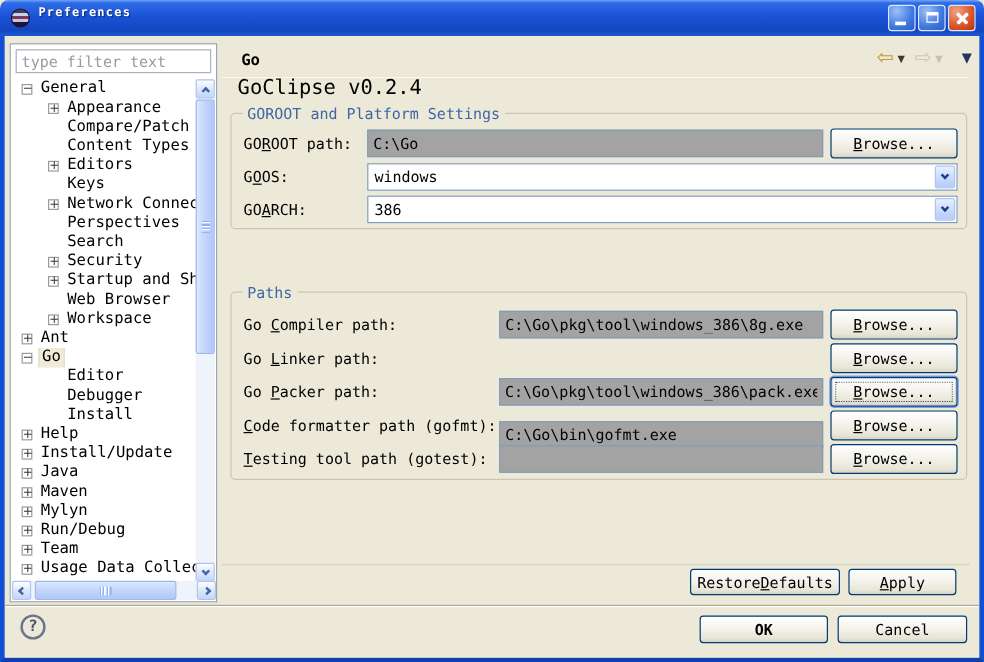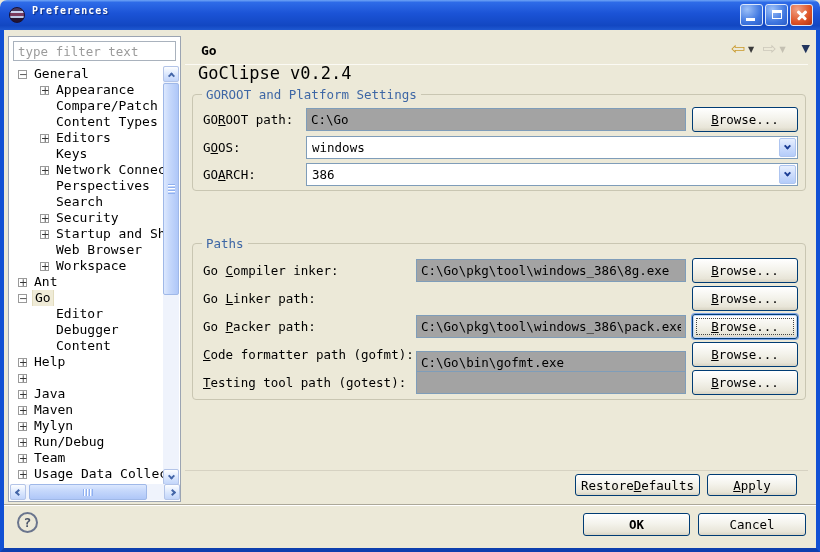--- a/index.html
+++ b/index.html
@@ -181,28 +181,29 @@
           <div class="tree-row lvl1">
             <span class="twisty none"></span>
             <span class="tlabel">Editor</span>
           </div>
           <div class="tree-row lvl1">
             <span class="twisty none"></span>
             <span class="tlabel">Debugger</span>
           </div>
           <div class="tree-row lvl1">
             <span class="twisty none"></span>
-            <span class="tlabel">Content</span>
+            <span class="tlabel">Install</span>
           </div>
           <div class="tree-row lvl0">
             <span class="twisty plus">+</span>
             <span class="tlabel">Help</span>
           </div>
           <div class="tree-row lvl0">
             <span class="twisty plus">+</span>
+            <span class="tlabel">Install/Update</span>
           </div>
           <div class="tree-row lvl0">
             <span class="twisty plus">+</span>
             <span class="tlabel">Java</span>
           </div>
           <div class="tree-row lvl0">
             <span class="twisty plus">+</span>
             <span class="tlabel">Maven</span>
           </div>
           <div class="tree-row lvl0">
@@ -279,21 +280,21 @@
         <span class="val">386</span>
         <span class="drop">
             <i class="chev down"></i>
           </span>
       </div>
     </div>
 
     <div class="group group2">
       <span class="group-title">Paths</span>
 
-      <div class="flabel plab0"><span>Go </span><span class="mn">C</span><span>ompiler inker:</span></div>
+      <div class="flabel plab0"><span>Go </span><span class="mn">C</span><span>ompiler path:</span></div>
       <input class="tfield pf0" type="text" value="C:\Go\pkg\tool\windows_386\8g.exe" style="">
       <button class="xbtn pb0">
           <span></span>
           <span class="mn">B</span>
           <span>rowse...</span>
         </button>
 
       <div class="flabel plab1"><span>Go </span><span class="mn">L</span><span>inker path:</span></div>
       <button class="xbtn pb1">
           <span></span>

